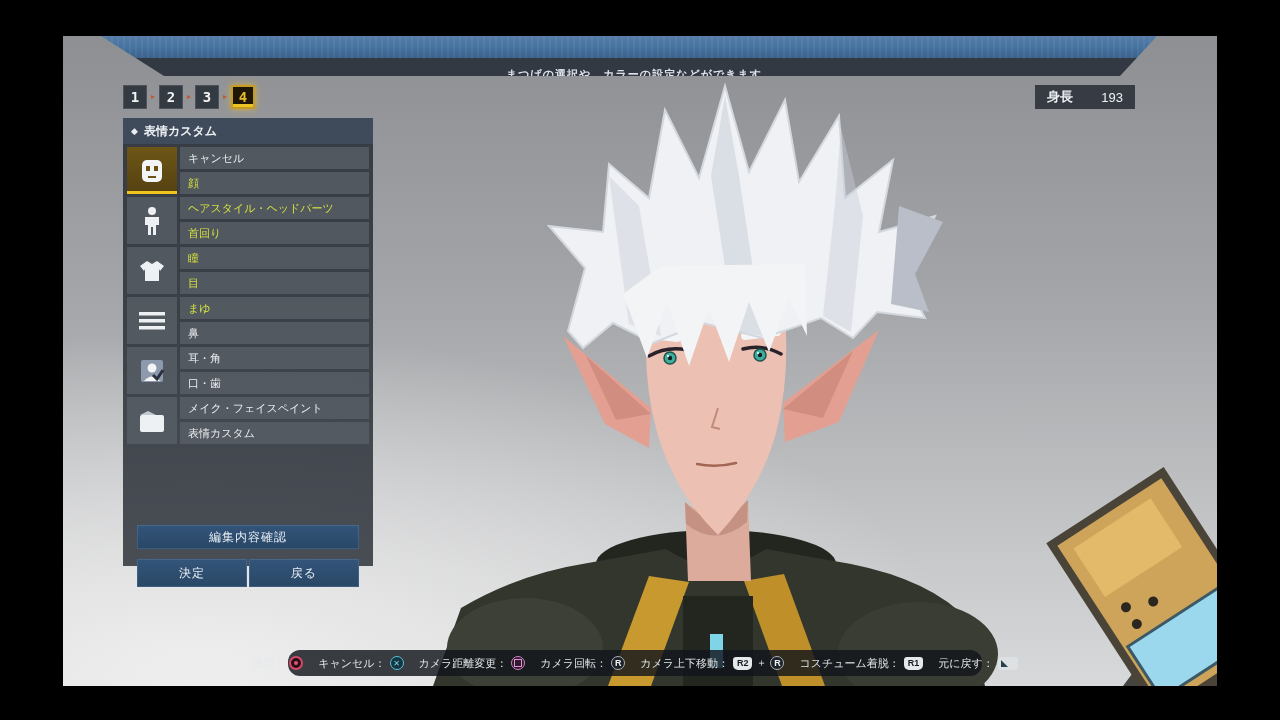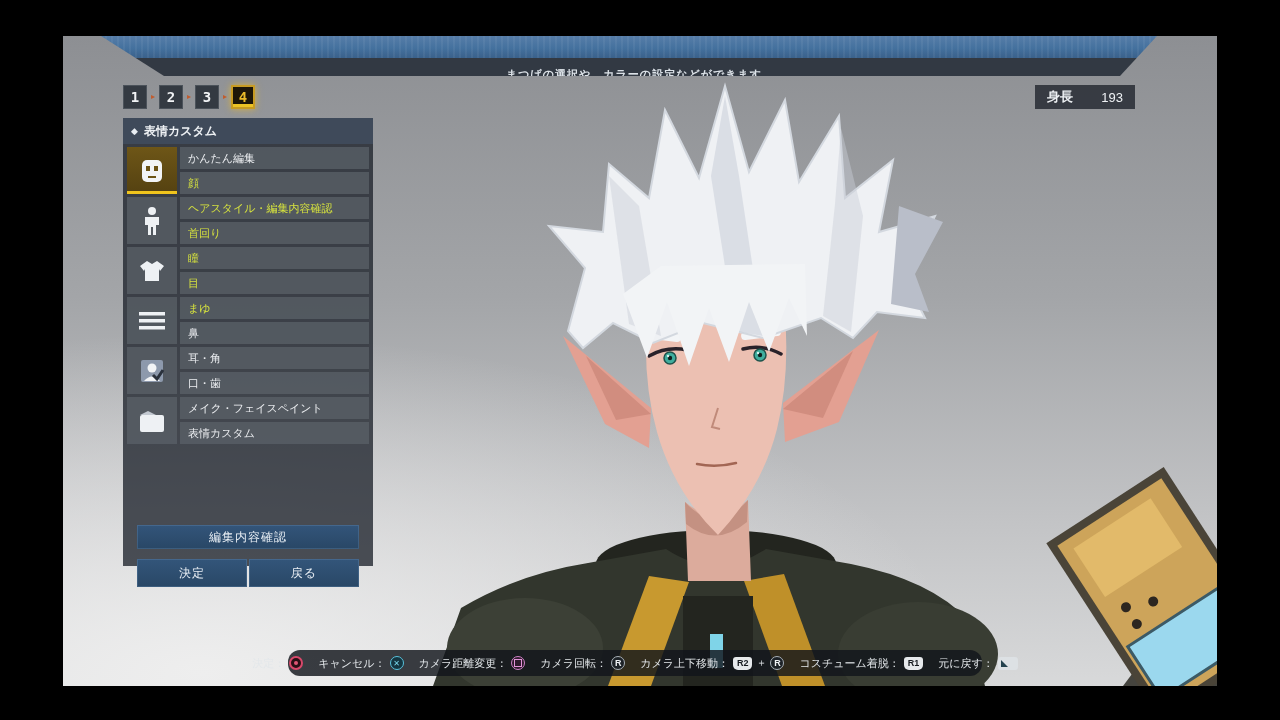--- a/index.html
+++ b/index.html
@@ -233,23 +233,23 @@
           <div class="icon-cell">
             <span>
               <svg width="28" height="24" viewBox="0 0 28 24">
                   <path d="M2 6 L10 2 L18 6 Z" fill="#c3c9d1"></path>
                   <rect x="2" y="6" width="24" height="17" rx="2" fill="#eef1f4"></rect>
                 </svg>
             </span>
           </div>
         </div>
         <div class="items-col">
-          <div class="menu-item">かんたん編集</div>
+          <div class="menu-item">キャンセル</div>
           <div class="menu-item hl">顔</div>
-          <div class="menu-item hl">ヘアスタイル・編集内容確認</div>
+          <div class="menu-item hl">ヘアスタイル・ヘッドパーツ</div>
           <div class="menu-item hl">首回り</div>
           <div class="menu-item hl">瞳</div>
           <div class="menu-item hl">目</div>
           <div class="menu-item hl">まゆ</div>
           <div class="menu-item">鼻</div>
           <div class="menu-item">耳・角</div>
           <div class="menu-item">口・歯</div>
           <div class="menu-item">メイク・フェイスペイント</div>
           <div class="menu-item">表情カスタム</div>
         </div>

